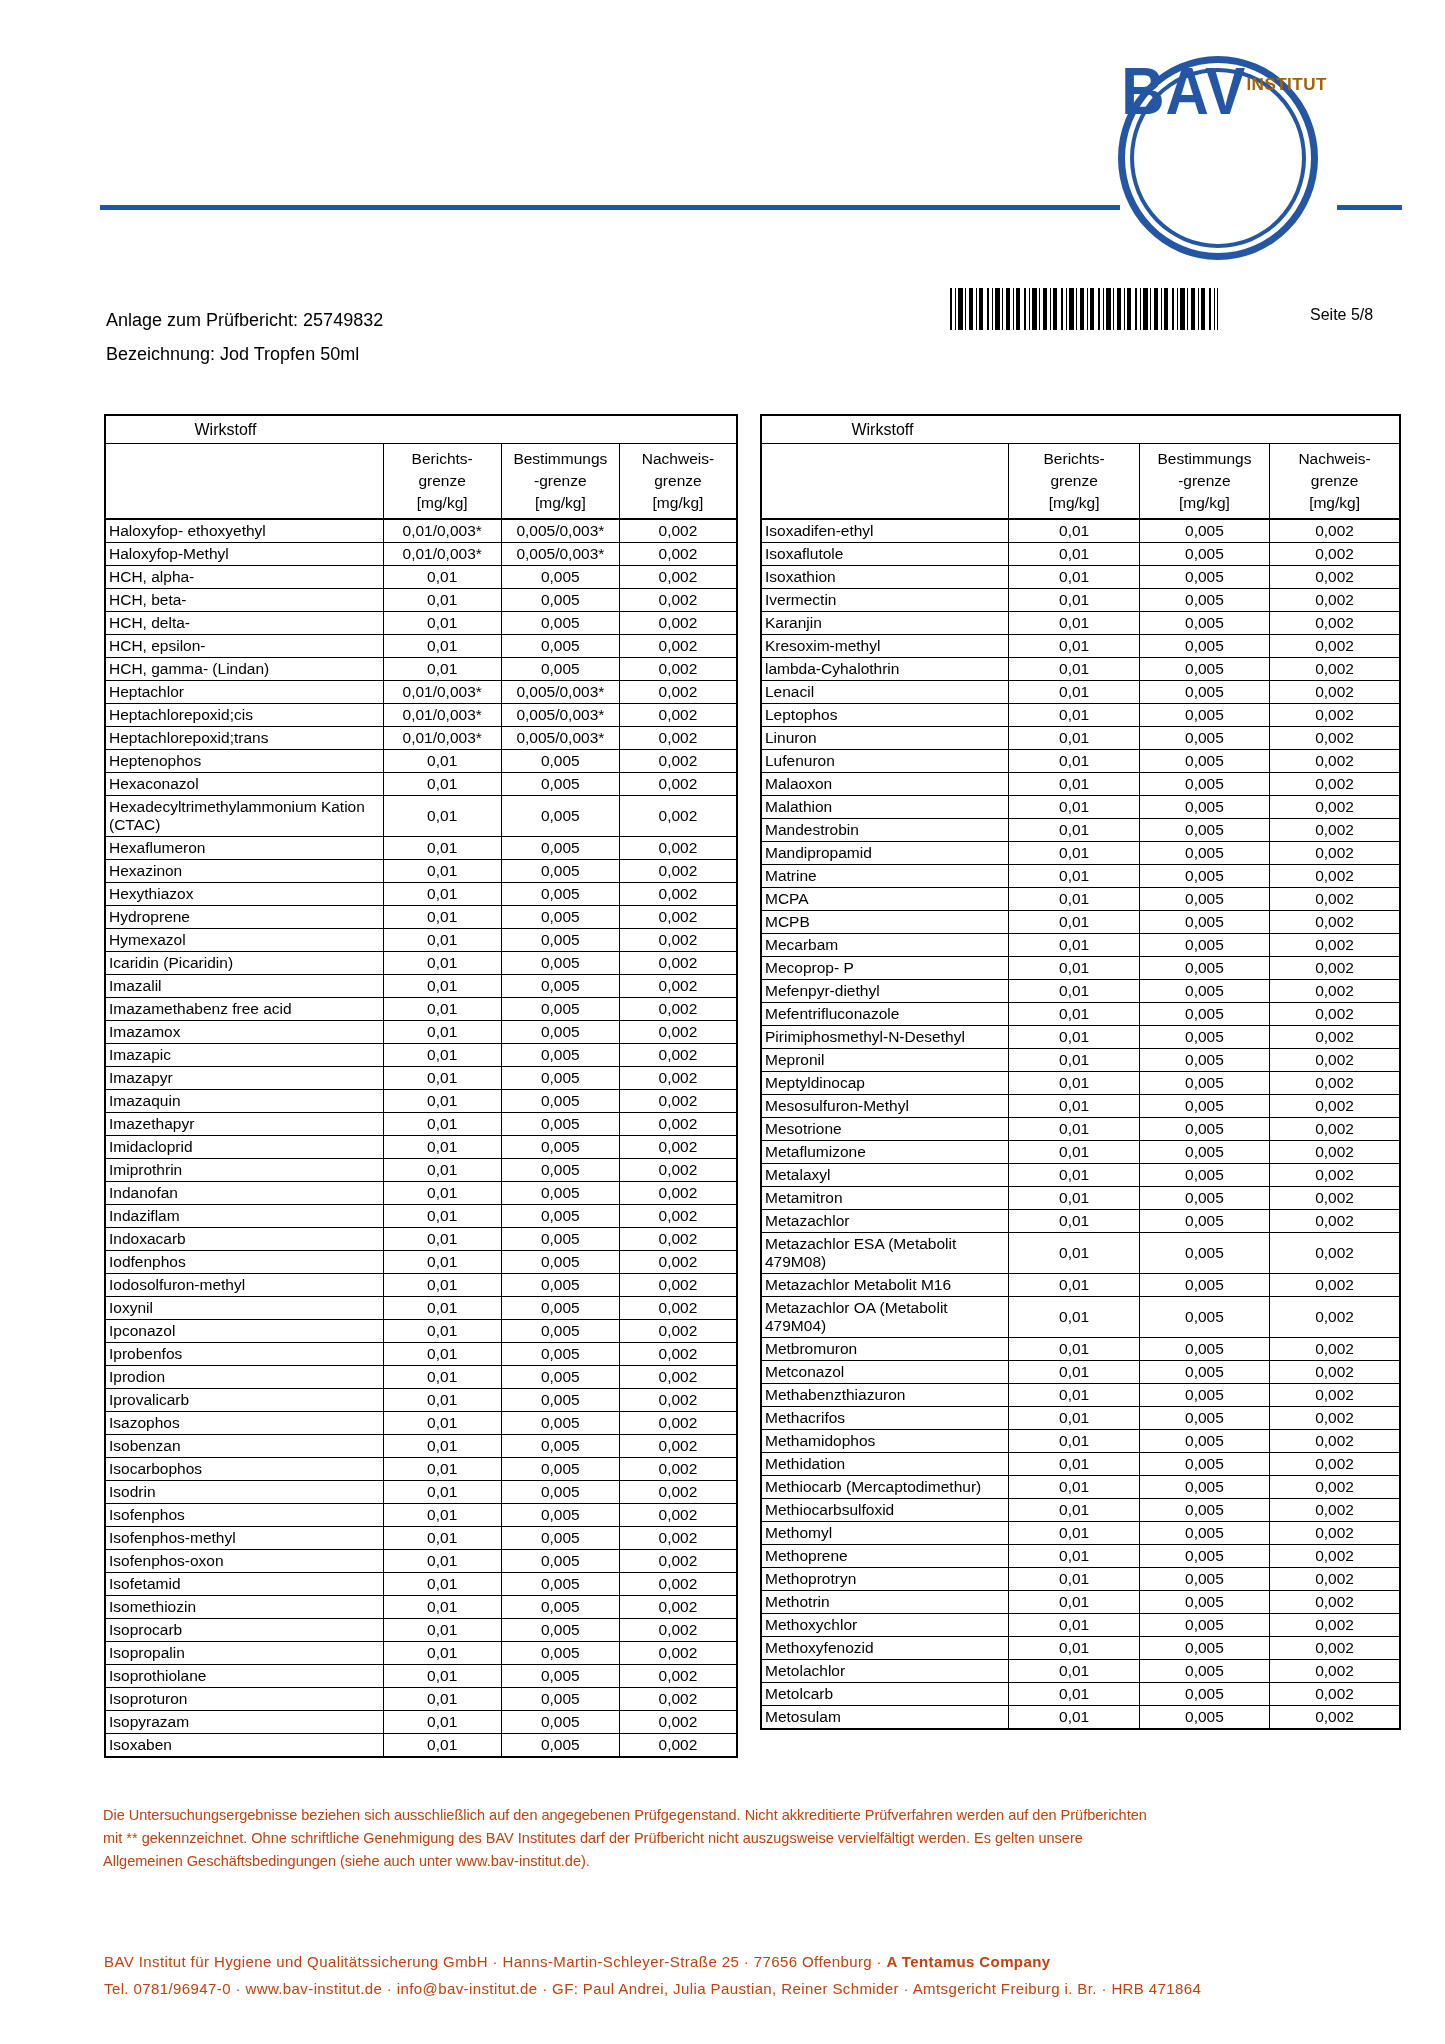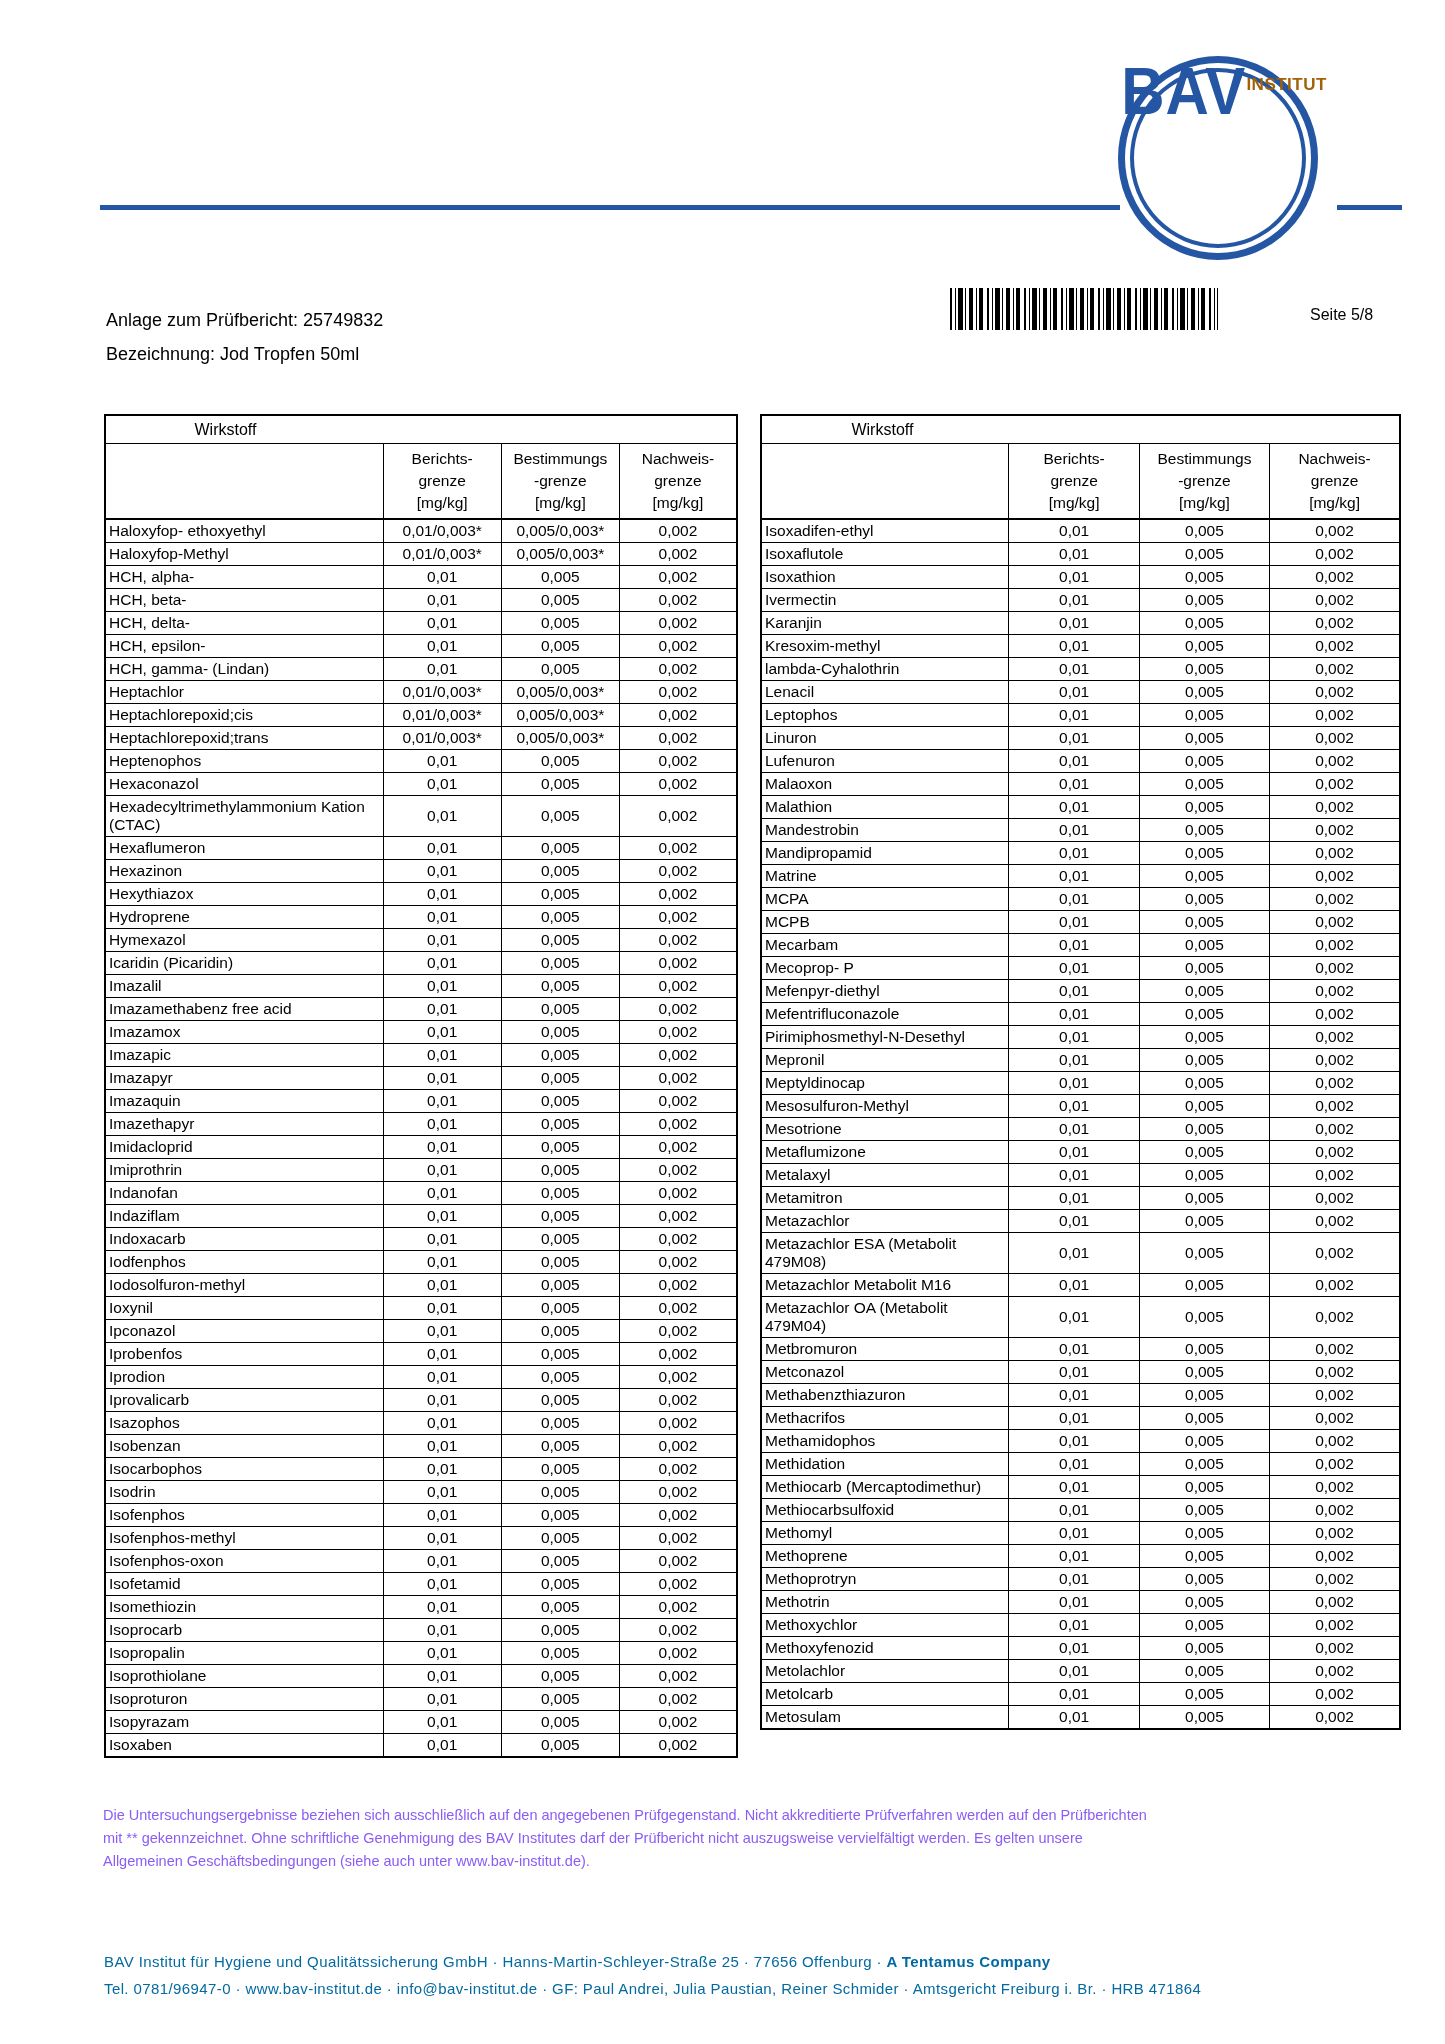--- a/index.html
+++ b/index.html
@@ -63,26 +63,26 @@
     vertical-align:middle;
   }
   td.name{
     text-align:left;padding:2px 3px;line-height:18px;overflow:hidden;
     word-wrap:break-word;
   }
   td.val{text-align:center;padding:2px 1px;line-height:18px;}
   
   #footnote{
     position:absolute;left:103px;top:1804px;width:1300px;
-    font-size:14.5px;line-height:23px;color:#8b5cf6;
+    font-size:14.5px;line-height:23px;color:#c2410c;
   }
   
   #footer{
     position:absolute;left:104px;top:1948px;width:1310px;
-    color:#0369a1;font-size:15px;line-height:27px;letter-spacing:0.4px;
+    color:#c2410c;font-size:15px;line-height:27px;letter-spacing:0.4px;
   }
   #footer .bold{font-weight:700;}
 </style>
 </head>
 <body>
 
 <div id="page">
 
   <div id="rule-left" class="rule"></div>
   <div id="rule-right" class="rule"></div>

